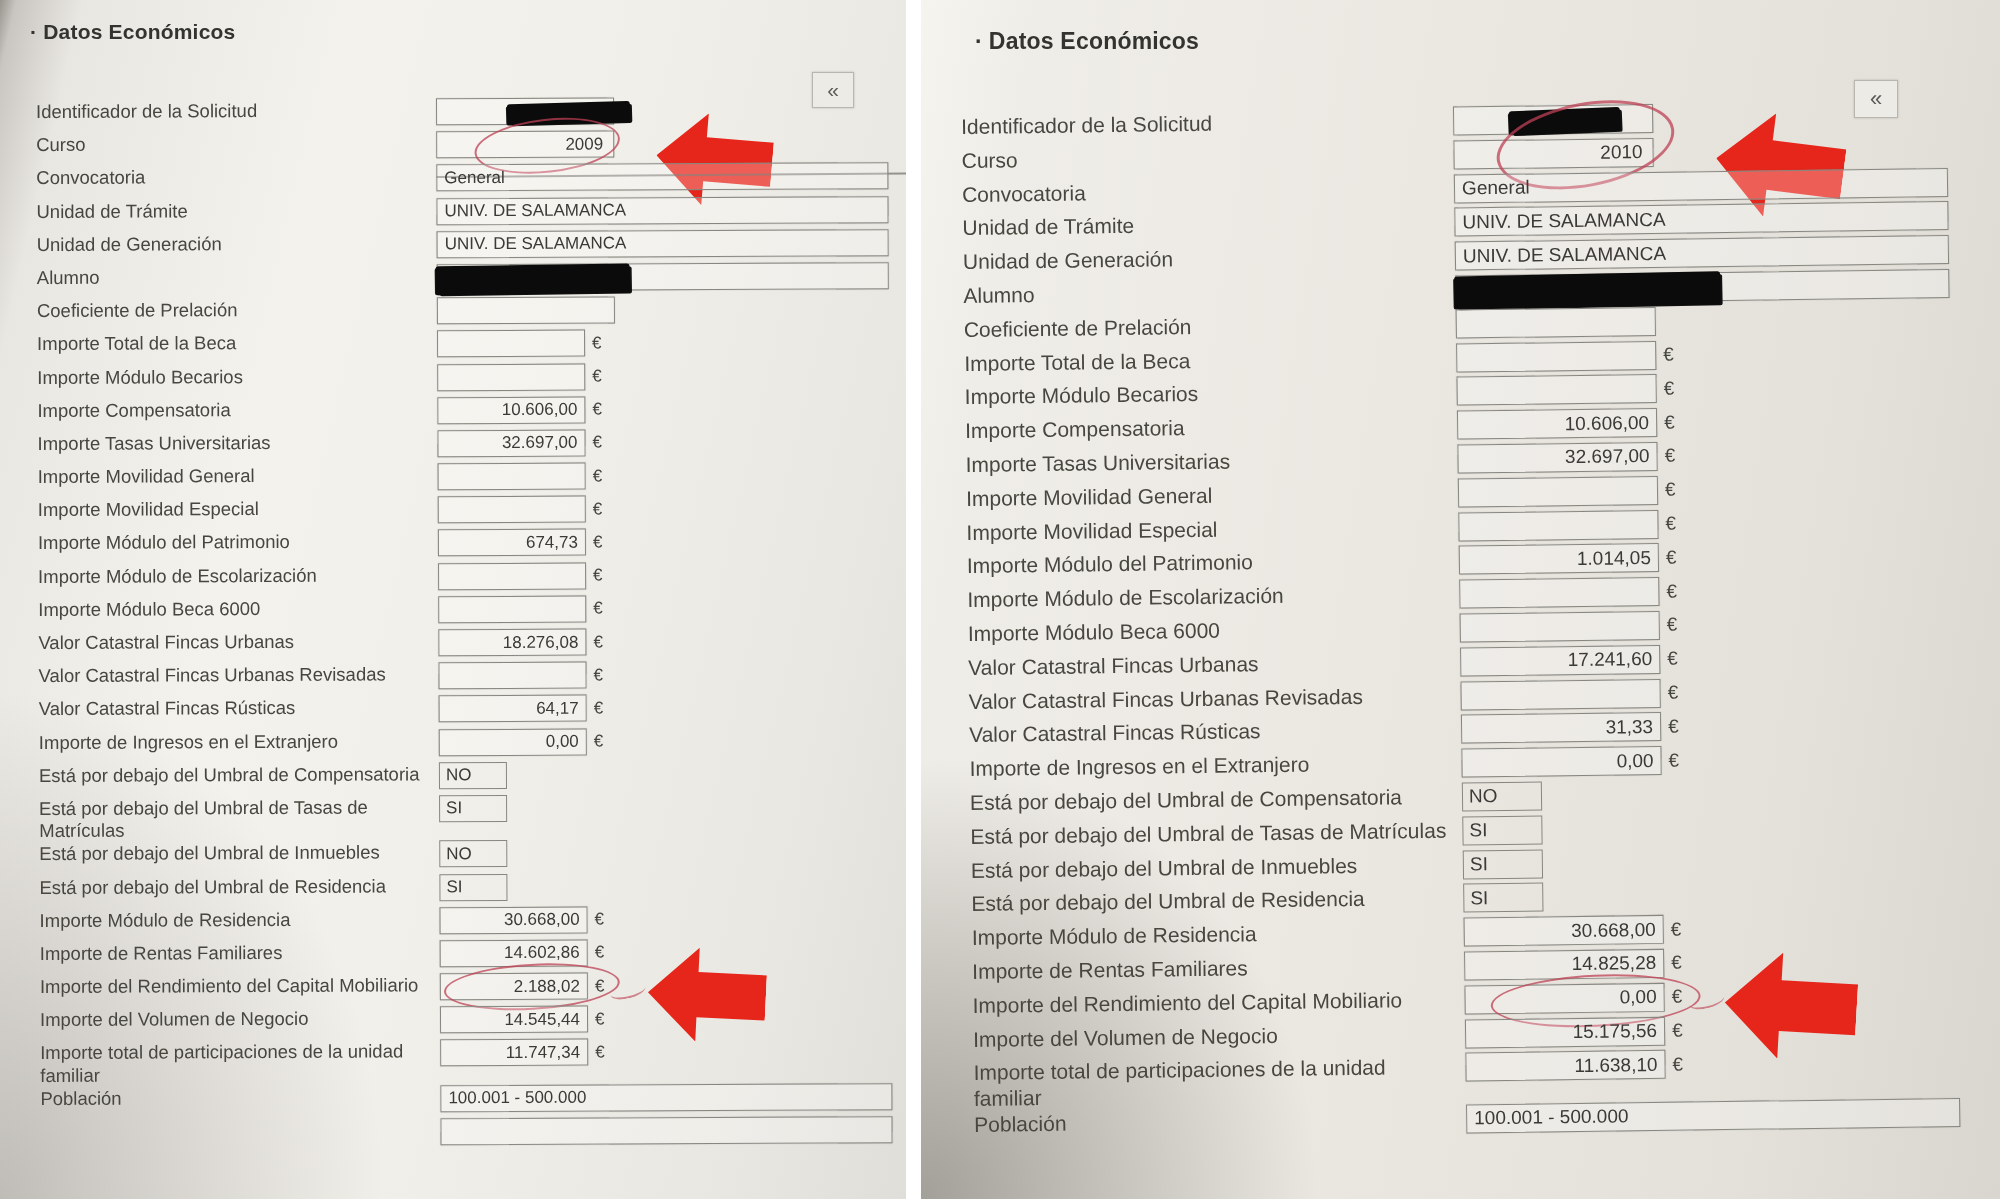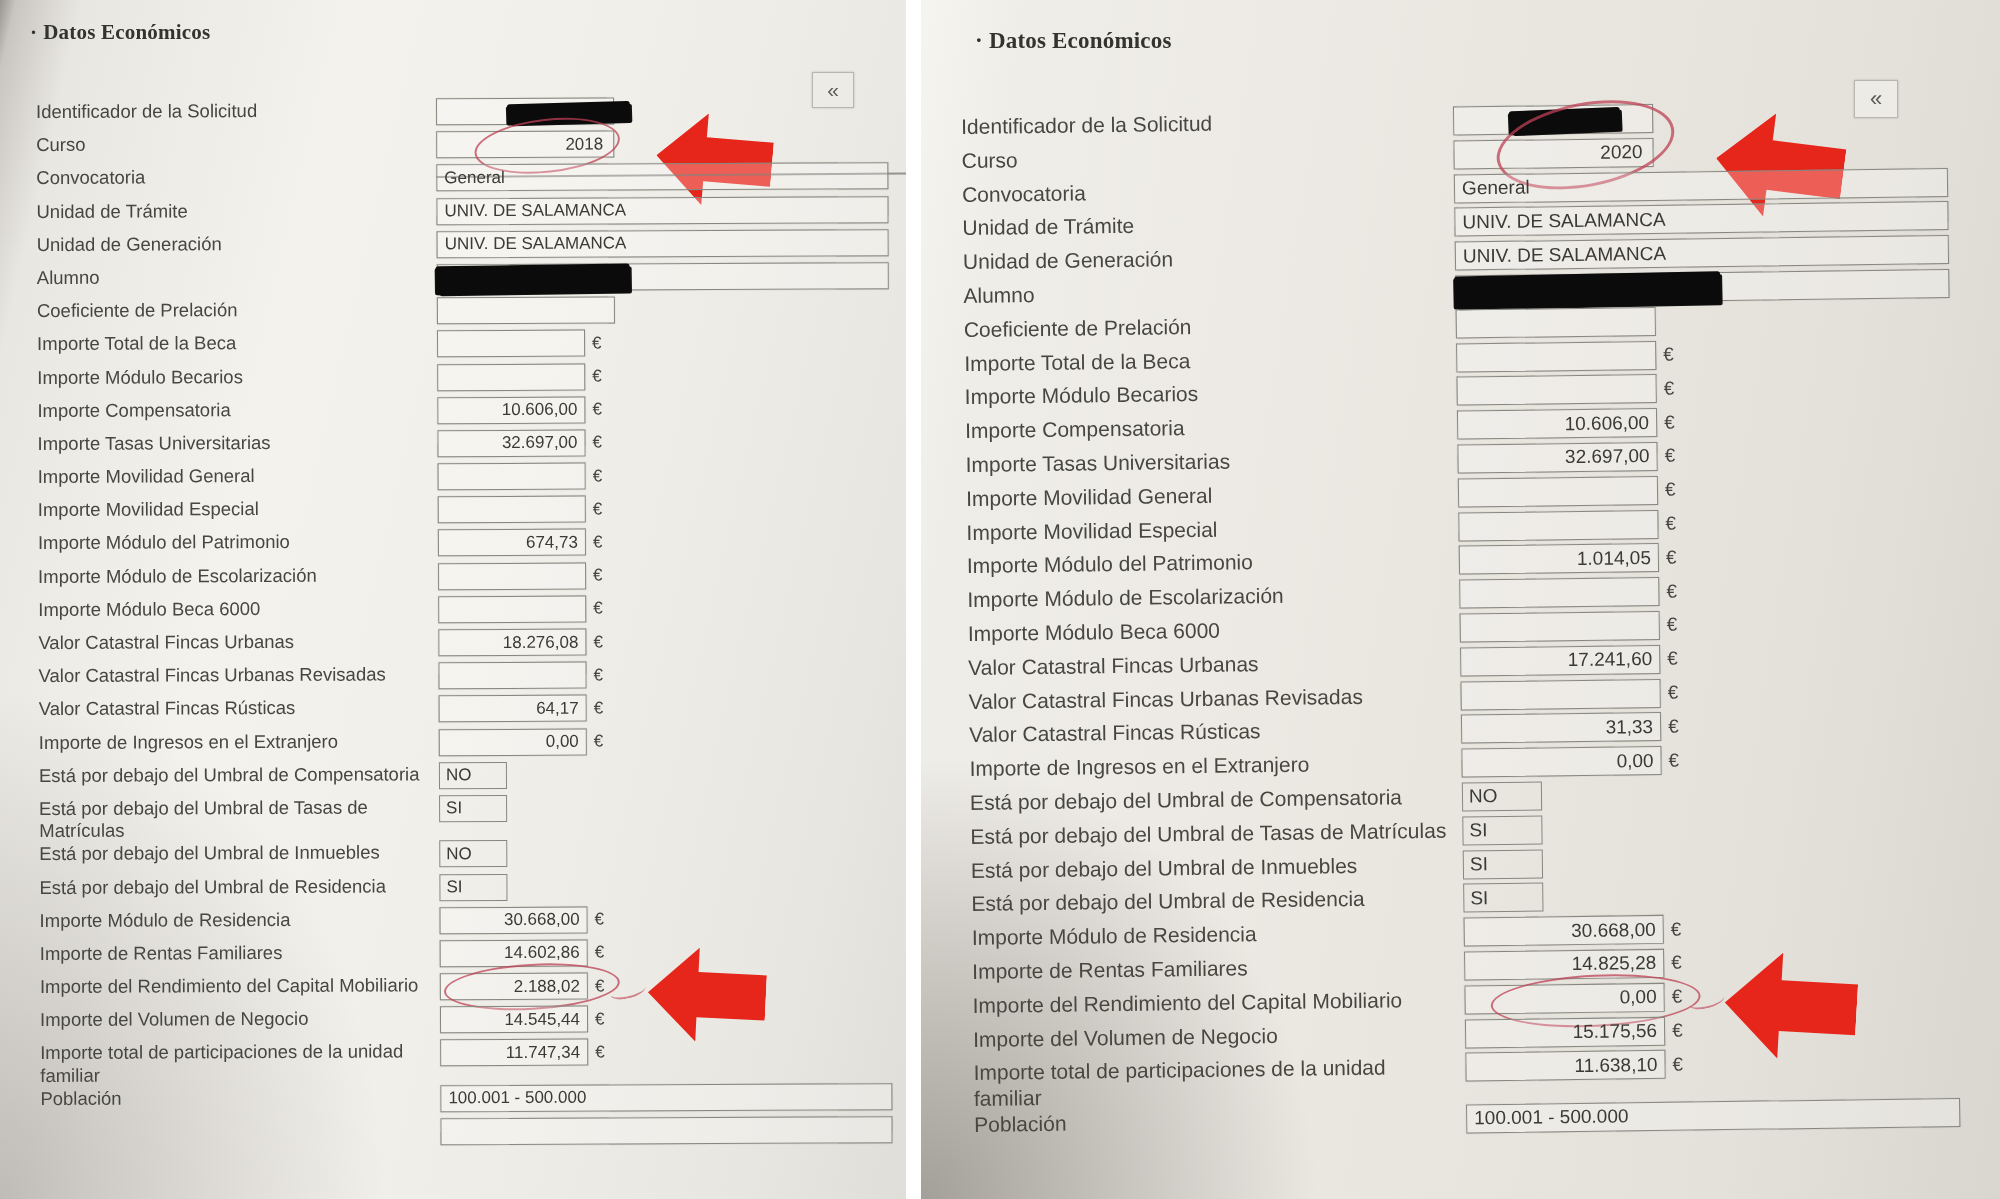--- a/index.html
+++ b/index.html
@@ -20,21 +20,21 @@
   .panel-right {
     left:921px; width:1079px;
     background:
       radial-gradient(ellipse at 0% 100%, rgba(88,83,76,.5), transparent 26%),
       linear-gradient(99deg,#f6f4ef 0%, #efede7 9%, #ebe8e2 42%, #e4e1da 78%, #d9d6cf 100%);
     --indent:40px; --lblw:492px; --fs:21px; --vfs:19px; --rowh:33.8px;
     --boxh:29px; --narrow:200px; --euro:200px; --yn:80px; --wide:494px;
     --fieldsTop:113px; --rot:-0.75deg;
   }
 
-  .panel-title { position:absolute; font-weight:bold; color:#33332f; letter-spacing:.2px;font-family:Liberation Serif, serif; }
+  .panel-title { position:absolute; font-weight:bold; color:#33332f; letter-spacing:.2px; }
   .panel-left  .panel-title { left:30px; top:20px; font-size:21px; }
   .panel-right .panel-title { left:54px; top:28px; font-size:23px; }
   .panel-title .bullet { margin-right:6px; font-weight:bold; }
 
   .collapse-btn { position:absolute; display:flex; align-items:center; justify-content:center;
     border:1px solid #b8b6af; background:#edebe6; color:#5a5a56; cursor:pointer;
     box-shadow:0 0 2px rgba(120,118,110,.4); }
   .panel-left  .collapse-btn { left:812px; top:72px; width:42px; height:36px; font-size:21px; }
   .panel-right .collapse-btn { left:933px; top:80px; width:44px; height:38px; font-size:22px; }
 
@@ -104,21 +104,21 @@
             <div class="fbox">
               <span></span>
               <div class="redact"></div>
             </div>
           </div>
         </div>
         <div class="frow t-narrow r2">
           <div class="flabel">Curso</div>
           <div class="finput">
             <div class="fbox">
-              <span>2018</span>
+              <span>2009</span>
             </div>
             <div class="circle"></div>
             <div class="arrow"></div>
             <div class="scanline"></div>
           </div>
         </div>
         <div class="frow t-wide r3">
           <div class="flabel">Convocatoria</div>
           <div class="finput">
             <div class="fbox">
@@ -387,21 +387,21 @@
             <div class="fbox">
               <span></span>
               <div class="redact"></div>
             </div>
           </div>
         </div>
         <div class="frow t-narrow r2">
           <div class="flabel">Curso</div>
           <div class="finput">
             <div class="fbox">
-              <span>2020</span>
+              <span>2010</span>
             </div>
             <div class="circle"></div>
             <div class="arrow"></div>
             <div class="scanline"></div>
           </div>
         </div>
         <div class="frow t-wide r3">
           <div class="flabel">Convocatoria</div>
           <div class="finput">
             <div class="fbox">

